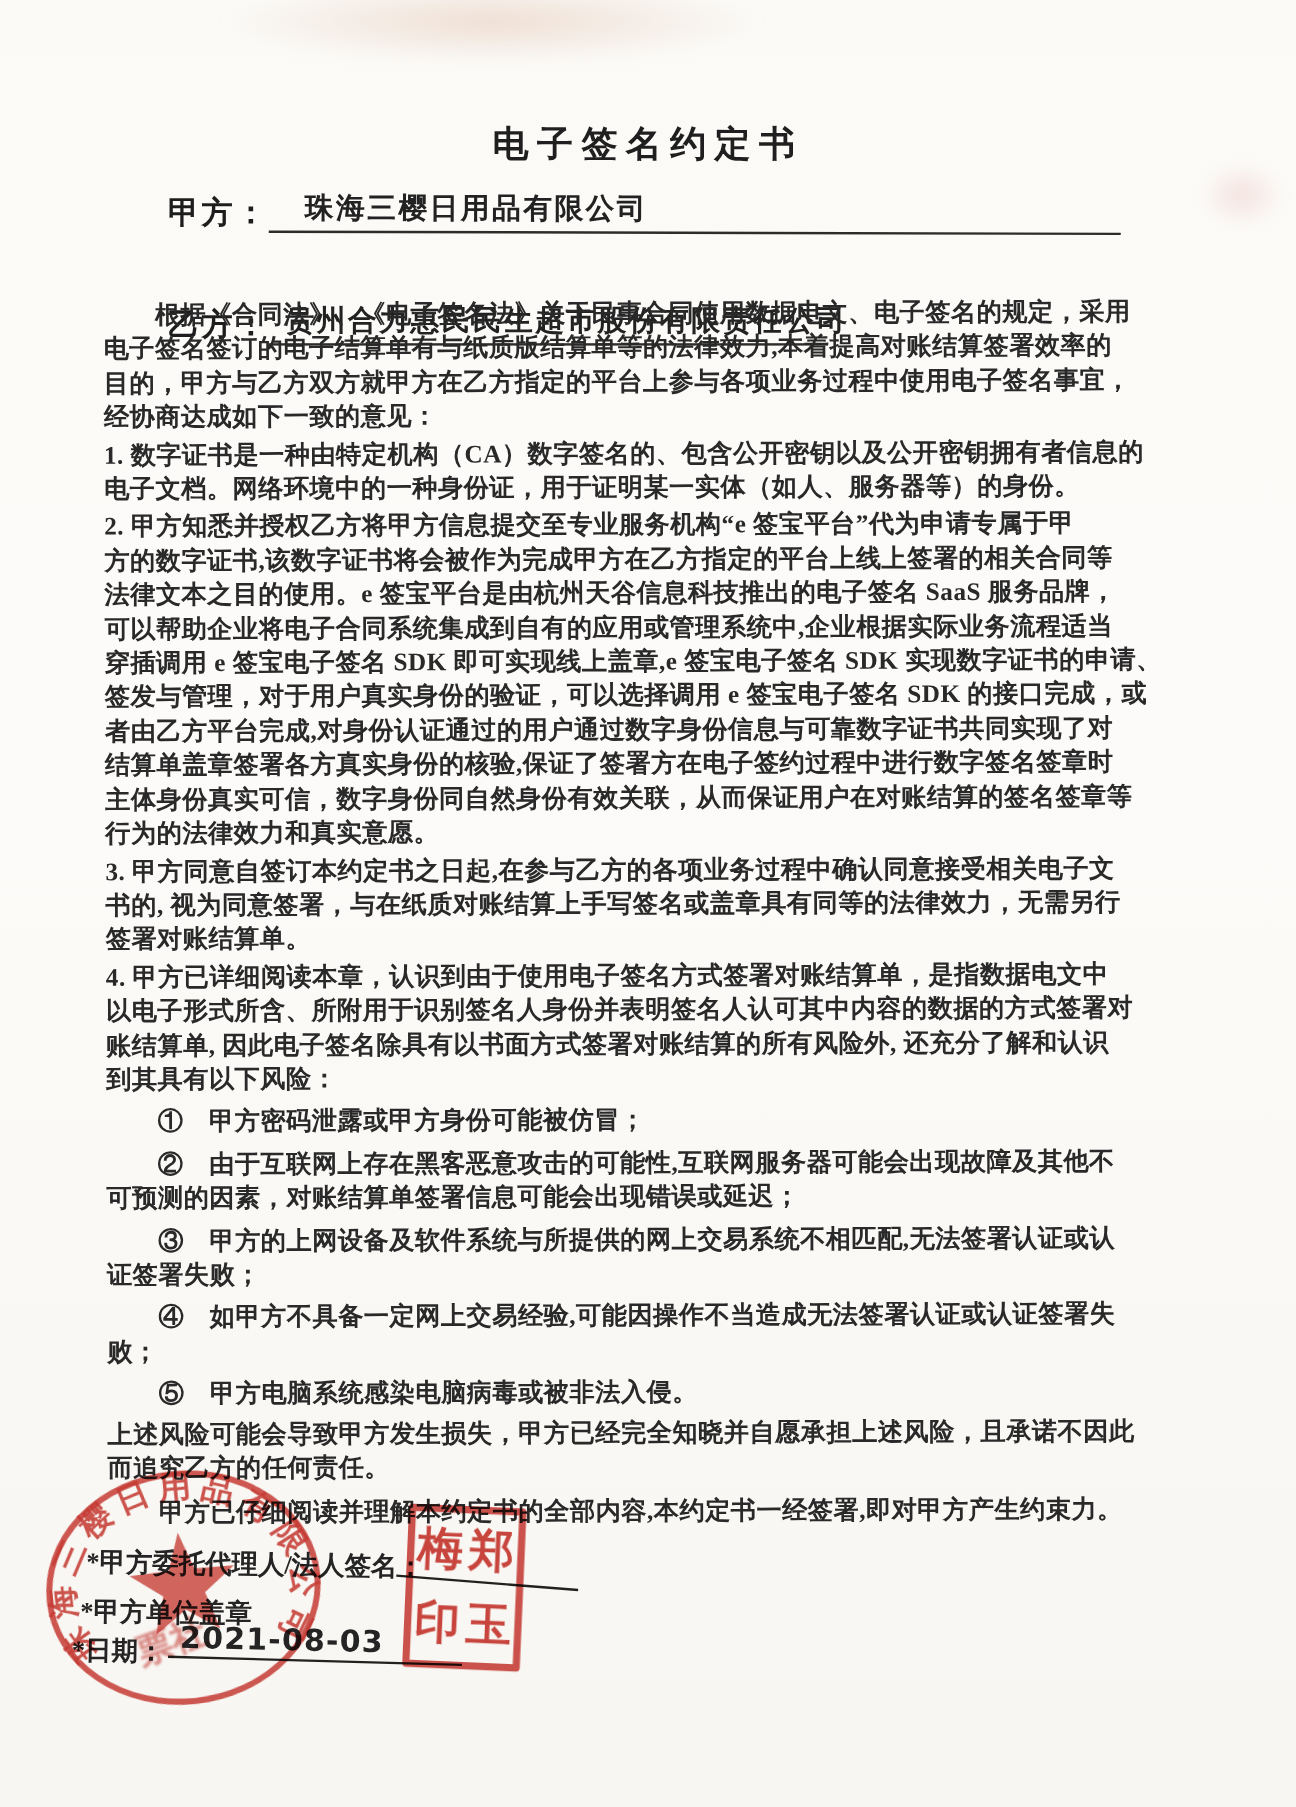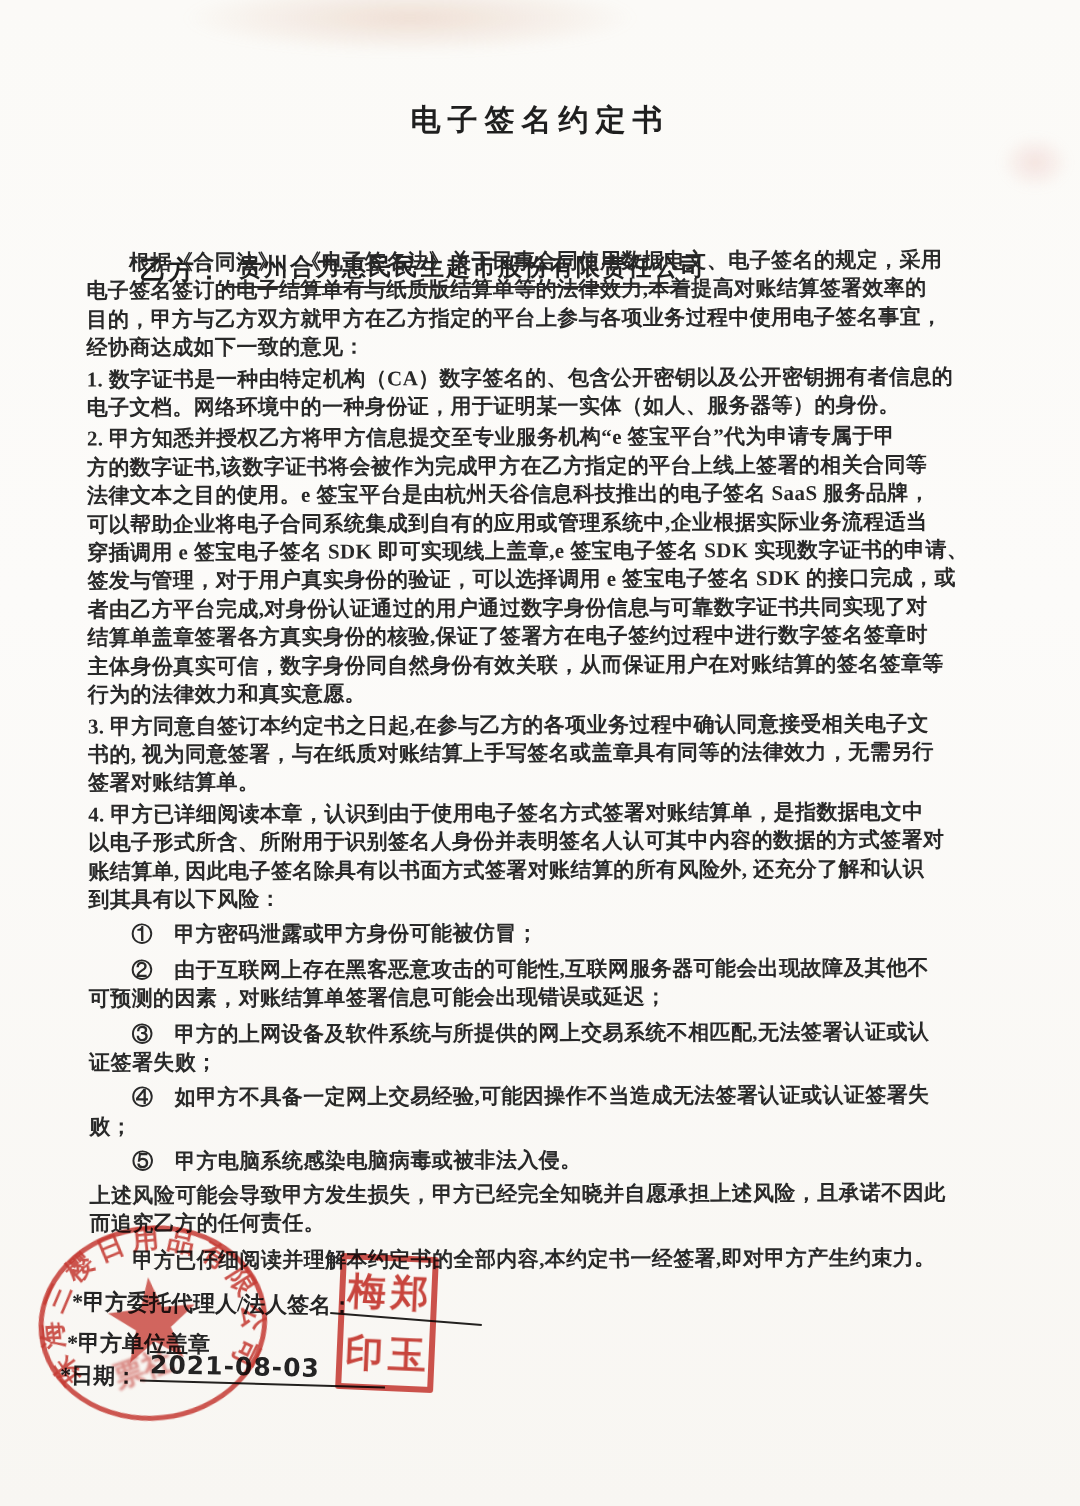--- a/index.html
+++ b/index.html
@@ -91,20 +91,23 @@
 </style>
 </head>
 <body>
 
 <div class="page">
   <div class="smudge-top"></div>
   <div class="smudge-right"></div>
 
   <div class="title">电子签名约定书</div>
 
+  <div class="party-row party-a">
+    <span class="plabel">甲方：</span><span class="pvalue">珠海三樱日用品有限公司</span>
+  </div>
 
   <div class="party-row party-b">
     <span class="plabel">乙方：</span><span class="pvalue">贵州合力惠民民生超市股份有限责任公司</span>
   </div>
 
   <div class="body-text">
       <div class="line intro">　　根据《合同法》、《电子签名法》关于民事合同使用数据电文、电子签名的规定，采用</div>
       <div class="line cont">电子签名签订的电子结算单有与纸质版结算单等的法律效力,本着提高对账结算签署效率的</div>
       <div class="line cont">目的，甲方与乙方双方就甲方在乙方指定的平台上参与各项业务过程中使用电子签名事宜，</div>
       <div class="line cont">经协商达成如下一致的意见：</div>

